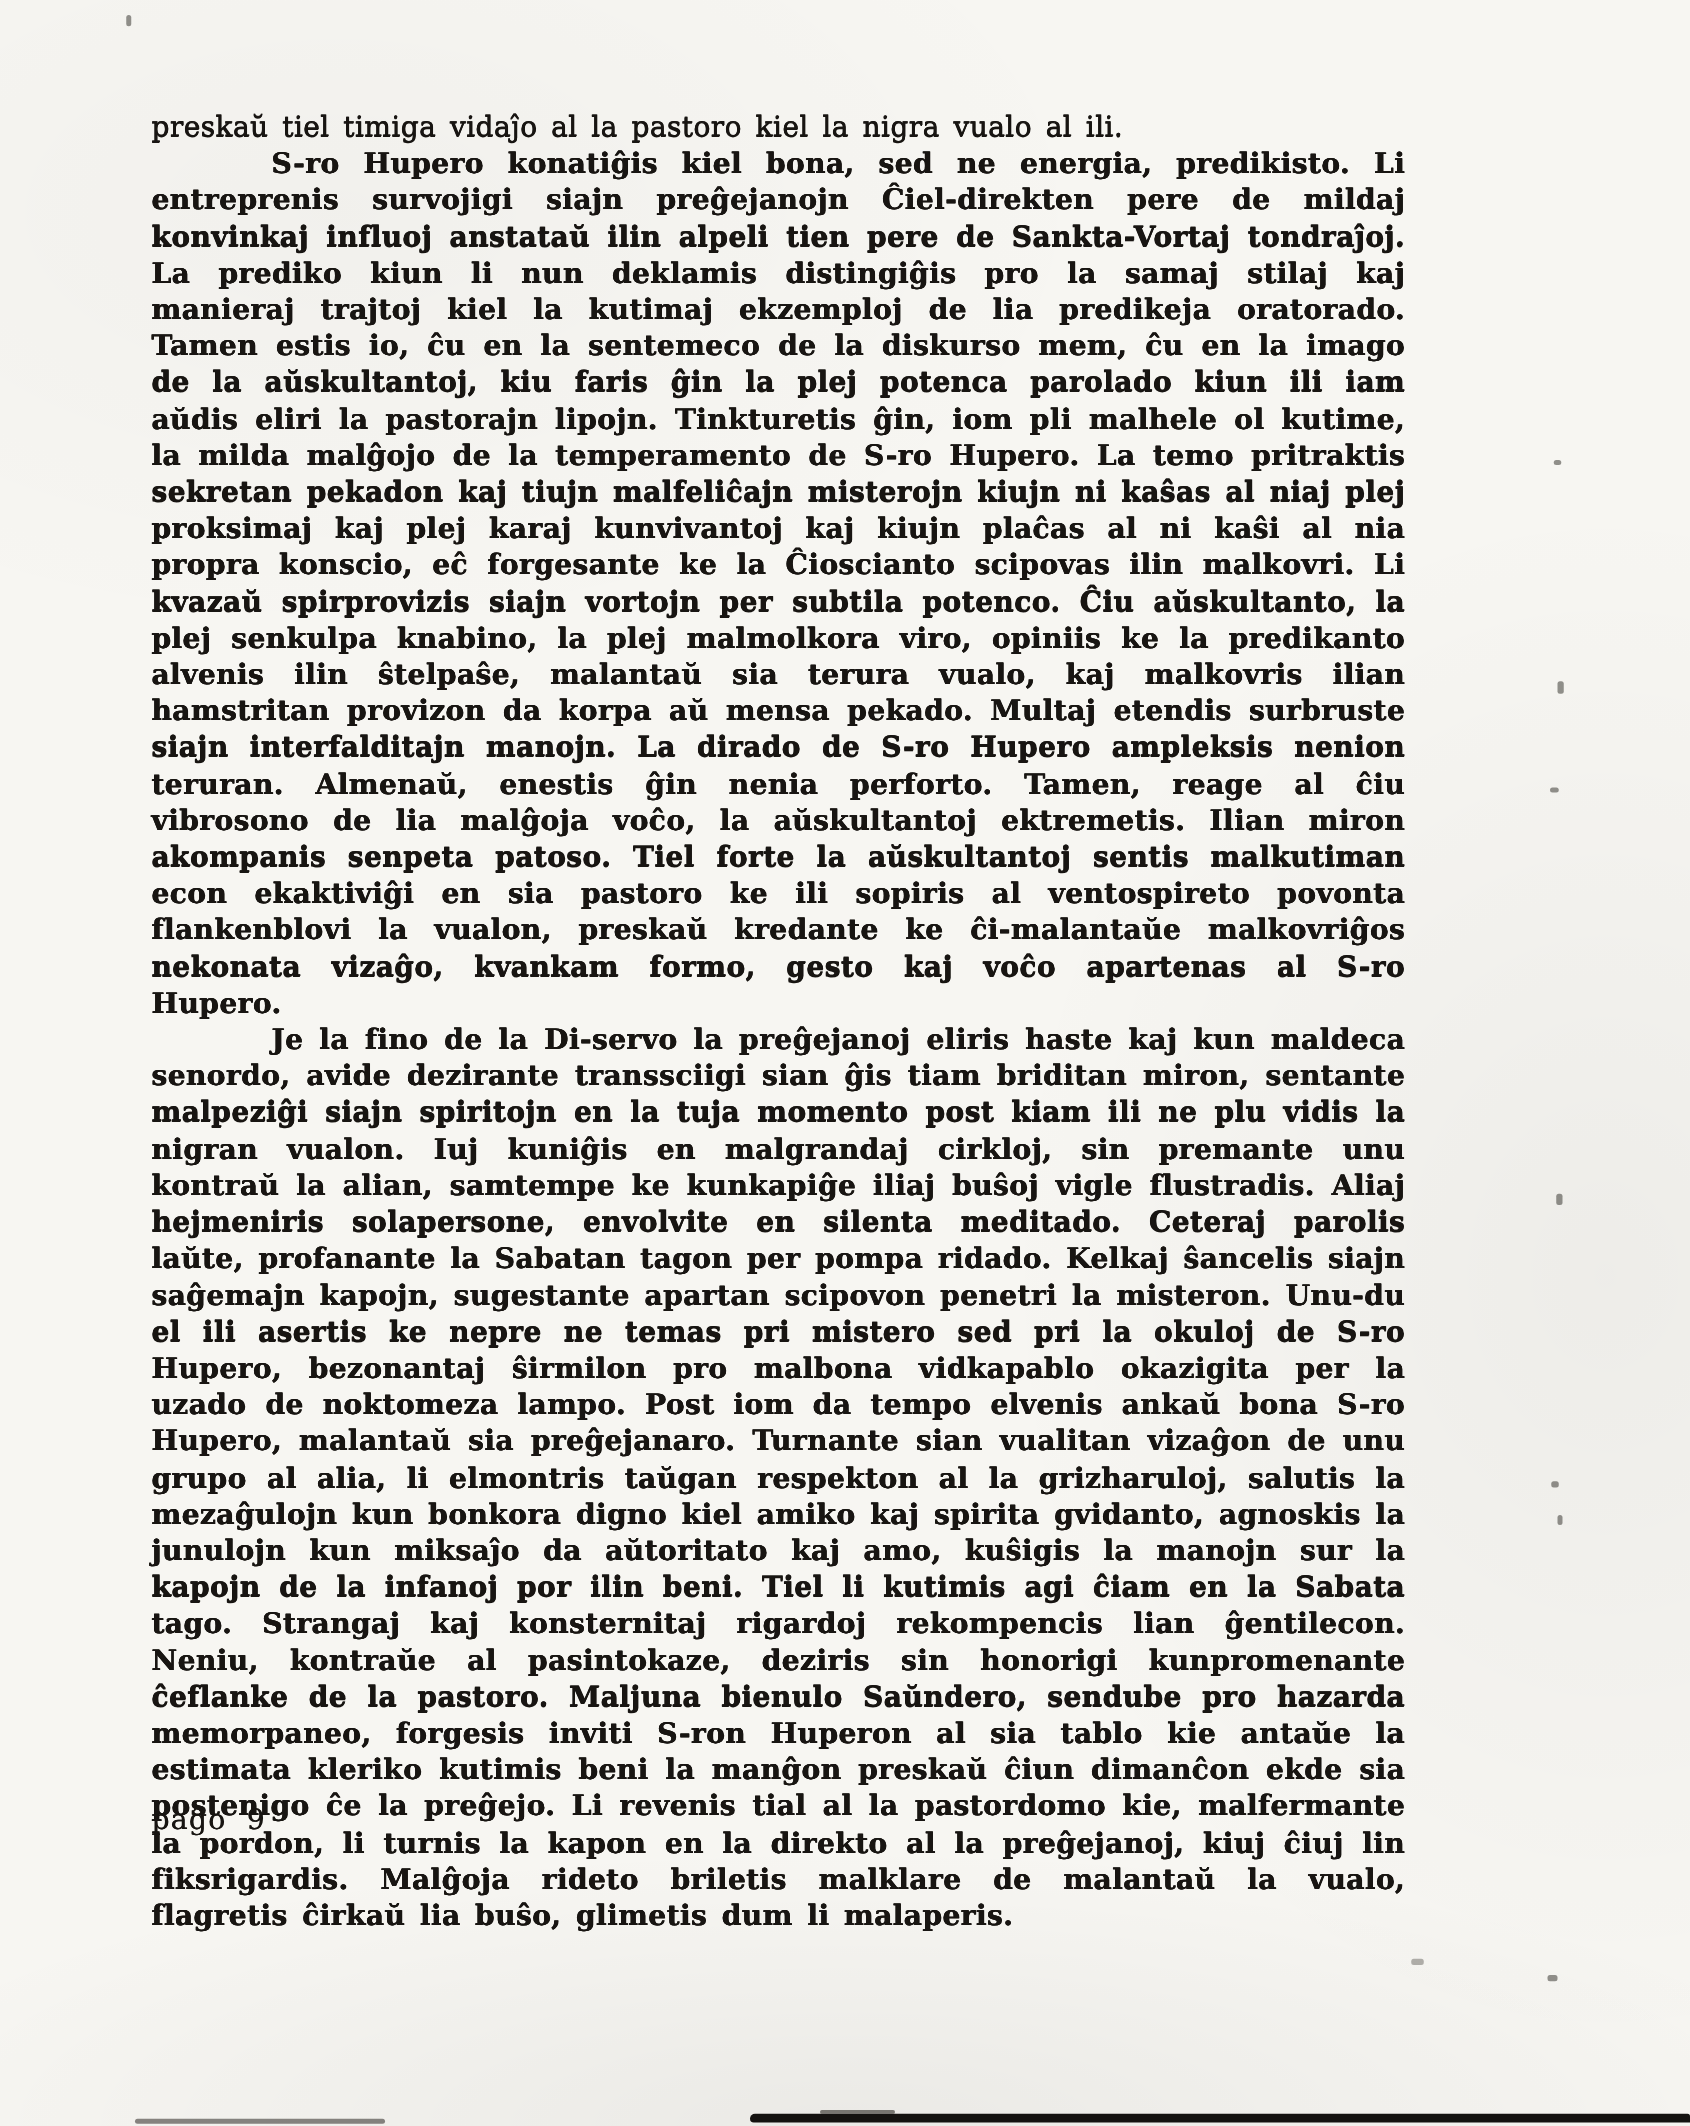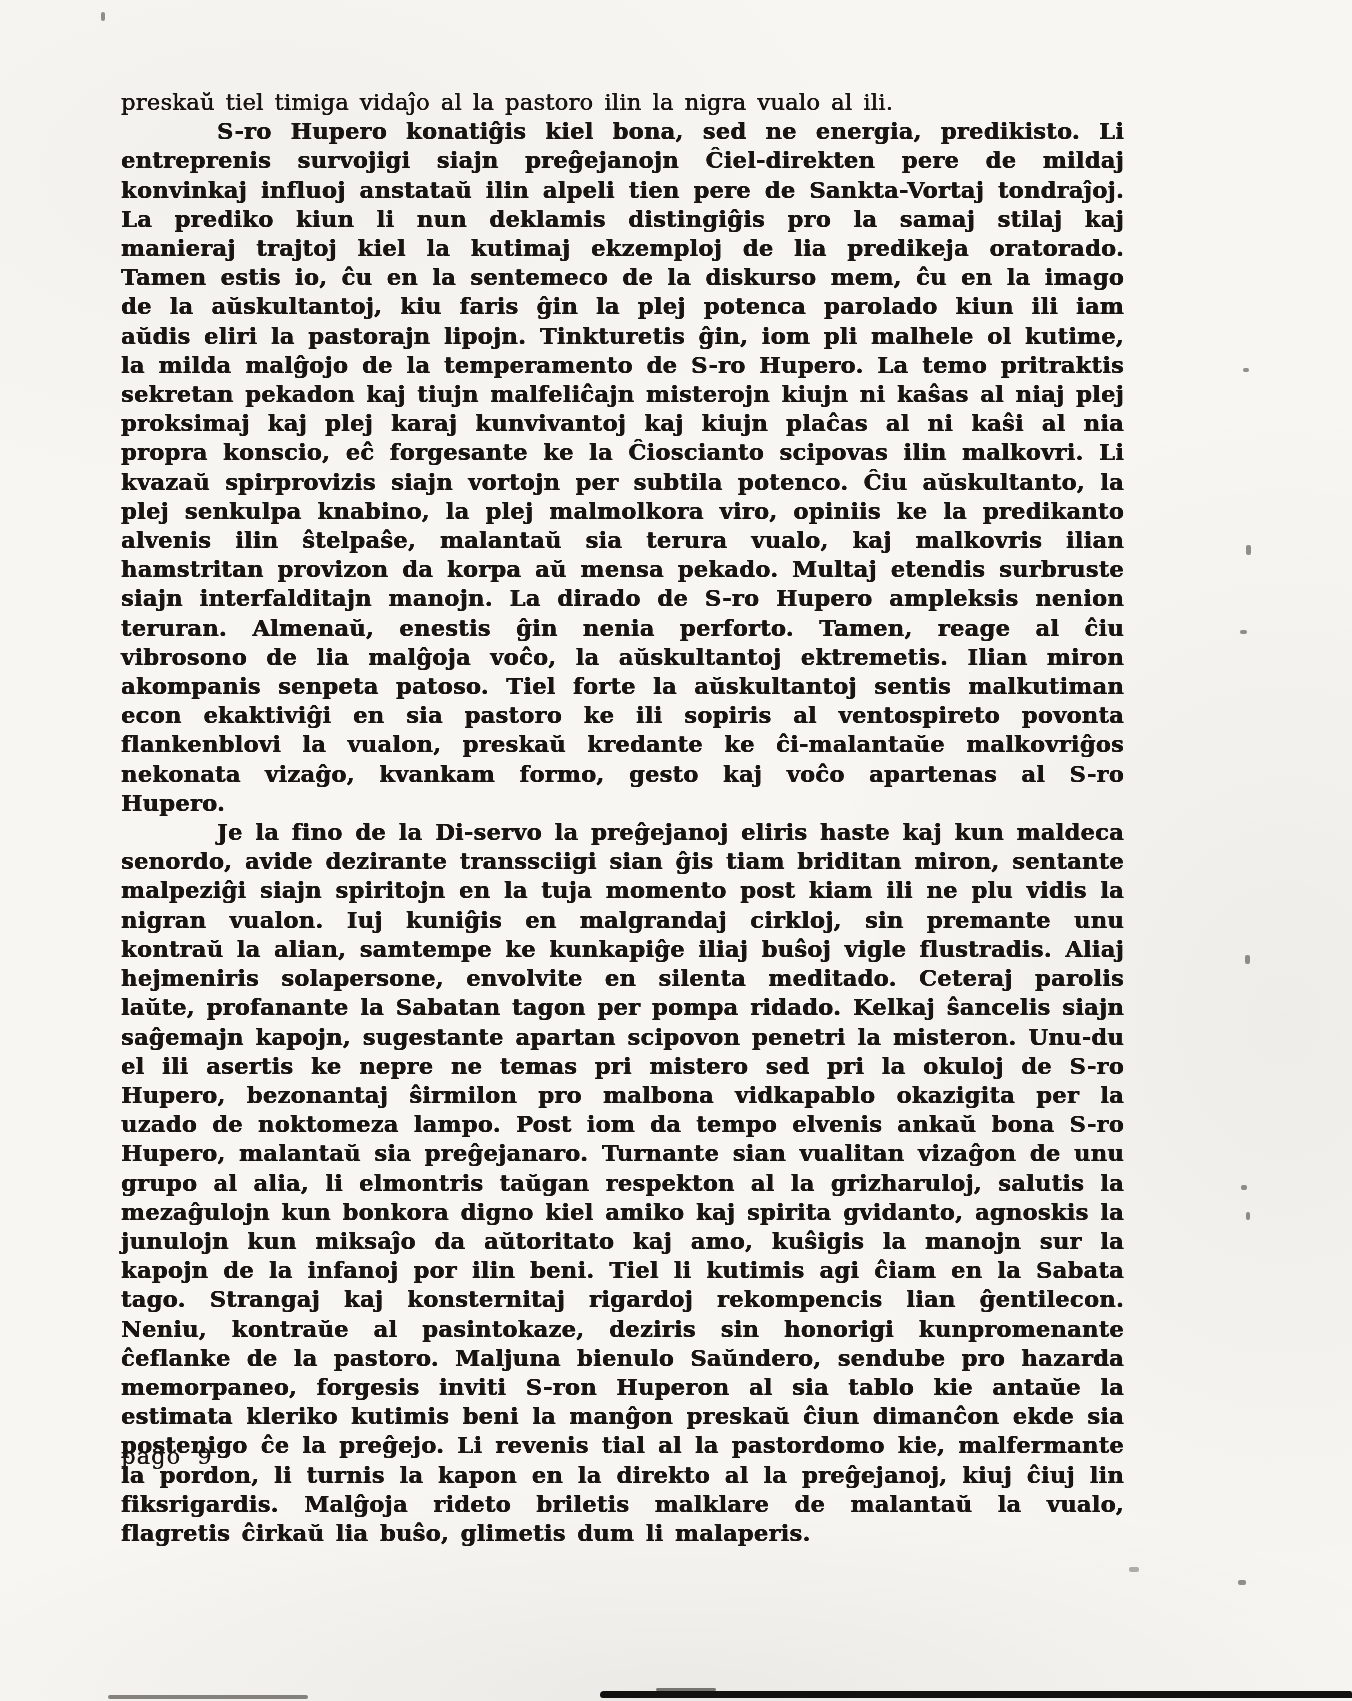--- a/index.html
+++ b/index.html
@@ -93,21 +93,21 @@
   .s8 { left: 1238px; top: 1580px; width: 8px; height: 5px; }
   .s9 { left: 1129px; top: 1567px; width: 10px; height: 5px; opacity:.35; }
   .s10{ left: 656px;  top: 1688px; width: 60px; height: 3px; opacity:.6; }
 </style>
 </head>
 <body>
 
 <div class="scan-page">
 
   <div class="text-block">
-    <p class="para">preskaŭ tiel timiga vidaĵo al la pastoro ilin la nigra vualo al ili.</p>
+    <p class="para">preskaŭ tiel timiga vidaĵo al la pastoro kiel la nigra vualo al ili.</p>
     <p class="para indent">S-ro Hupero konatiĝis kiel bona, sed ne energia, predikisto. Li entreprenis survojigi siajn preĝejanojn Ĉiel-direkten pere de mildaj konvinkaj influoj anstataŭ ilin alpeli tien pere de Sankta-Vortaj tondraĵoj. La prediko kiun li nun deklamis distingiĝis pro la samaj stilaj kaj manieraj trajtoj kiel la kutimaj ekzemploj de lia predikeja oratorado. Tamen estis io, ĉu en la sentemeco de la diskurso mem, ĉu en la imago de la aŭskultantoj, kiu faris ĝin la plej potenca parolado kiun ili iam aŭdis eliri la pastorajn lipojn. Tinkturetis ĝin, iom pli malhele ol kutime, la milda malĝojo de la temperamento de S-ro Hupero. La temo pritraktis sekretan pekadon kaj tiujn malfeliĉajn misterojn kiujn ni kaŝas al niaj plej proksimaj kaj plej karaj kunvivantoj kaj kiujn plaĉas al ni kaŝi al nia propra konscio, eĉ forgesante ke la Ĉioscianto scipovas ilin malkovri. Li kvazaŭ spirprovizis siajn vortojn per subtila potenco. Ĉiu aŭskultanto, la plej senkulpa knabino, la plej malmolkora viro, opiniis ke la predikanto alvenis ilin ŝtelpaŝe, malantaŭ sia terura vualo, kaj malkovris ilian hamstritan provizon da korpa aŭ mensa pekado. Multaj etendis surbruste siajn interfalditajn manojn.  La dirado de S-ro Hupero ampleksis nenion teruran. Almenaŭ, enestis ĝin nenia perforto. Tamen, reage al ĉiu vibrosono de lia malĝoja voĉo, la aŭskultantoj ektremetis. Ilian miron akompanis senpeta patoso. Tiel forte la aŭskultantoj sentis malkutiman econ ekaktiviĝi en sia pastoro ke ili sopiris al ventospireto povonta flankenblovi la vualon, preskaŭ kredante ke ĉi-malantaŭe malkovriĝos nekonata vizaĝo, kvankam formo, gesto kaj voĉo apartenas al S-ro Hupero.</p>
     <p class="para indent">Je la fino de la Di-servo la preĝejanoj eliris haste kaj kun maldeca senordo, avide dezirante transsciigi sian ĝis tiam briditan miron, sentante malpeziĝi siajn spiritojn en la tuja momento post kiam ili ne plu vidis la nigran vualon. Iuj kuniĝis en malgrandaj cirkloj, sin premante unu kontraŭ la alian, samtempe ke kunkapiĝe iliaj buŝoj vigle flustradis. Aliaj hejmeniris solapersone, envolvite en silenta meditado. Ceteraj parolis laŭte, profanante la Sabatan tagon per pompa ridado. Kelkaj ŝancelis siajn saĝemajn kapojn, sugestante apartan scipovon penetri la misteron. Unu-du el ili asertis ke nepre ne temas pri mistero sed pri la okuloj de S-ro Hupero, bezonantaj ŝirmilon pro malbona vidkapablo okazigita per la uzado de noktomeza lampo. Post iom da tempo elvenis ankaŭ bona S-ro Hupero, malantaŭ sia preĝejanaro. Turnante sian vualitan vizaĝon de unu grupo al alia, li elmontris taŭgan respekton al la grizharuloj, salutis la mezaĝulojn kun bonkora digno kiel amiko kaj spirita gvidanto, agnoskis la junulojn kun miksaĵo da aŭtoritato kaj amo, kuŝigis la manojn sur la kapojn de la infanoj por ilin beni. Tiel li kutimis agi ĉiam en la Sabata tago. Strangaj kaj konsternitaj rigardoj rekompencis lian ĝentilecon. Neniu, kontraŭe al pasintokaze, deziris sin honorigi kunpromenante ĉeflanke de la pastoro. Maljuna bienulo Saŭndero, sendube pro hazarda memorpaneo, forgesis inviti S-ron Huperon al sia tablo kie antaŭe la estimata kleriko kutimis beni la manĝon preskaŭ ĉiun dimanĉon ekde sia postenigo ĉe la preĝejo. Li revenis tial al la pastordomo kie, malfermante la pordon, li turnis la kapon en la direkto al la preĝejanoj, kiuj ĉiuj lin fiksrigardis. Malĝoja rideto briletis malklare de malantaŭ la vualo, flagretis ĉirkaŭ lia buŝo, glimetis dum li malaperis.</p>
   </div>
 
   <div class="page-number">paĝo 9</div>
 
   <div class="artifact bottom-streak"></div>
   <div class="artifact bottom-streak-2"></div>
   <div class="artifact speck s1"></div>
   <div class="artifact speck s2"></div>

